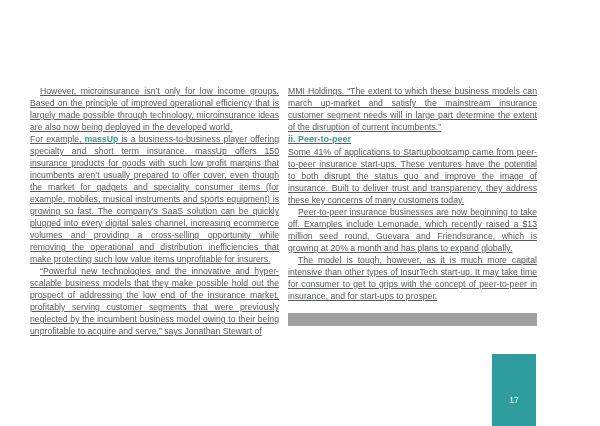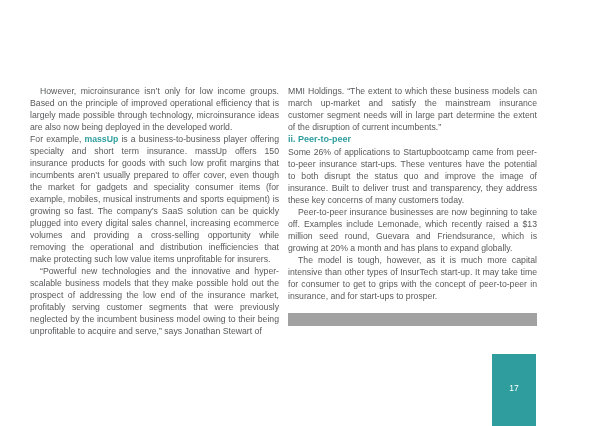--- a/index.html
+++ b/index.html
@@ -28,20 +28,21 @@
     width: 507px;
     display: flex;
     gap: 9px;
   }
   .col {
     width: 249px;
     font-size: 8.7px;
     line-height: 12px;
     color: var(--body-text);
     text-align: justify;
+    text-decoration: underline;
   }
   .col p { margin: 0; }
   .col p.indent { text-indent: 10px; }
   .col .heading {
     color: var(--accent);
     font-weight: bold;
     font-size: 9px;
     margin-bottom: 1px;
     text-align: left;
   }
@@ -56,37 +57,37 @@
     background: var(--bar-gray);
   }
   .page-num-box {
     position: absolute;
     left: 492px; top: 354px;
     width: 44px; height: 72px;
     background: var(--accent);
     color: var(--page-num-text);
     font-size: 8.5px;
     text-align: center;
-    padding-top: 29px;
+    padding-top: 41px;
   }
 </style>
 </head>
 <body>
 
 <div class="page">
   <div class="columns">
     <div class="col" id="col-left">
         <p class="indent"><span>However, microinsurance isn’t only for low income groups. Based on the principle of improved operational efficiency that is largely made possible through technology, microinsurance ideas are also now being deployed in the developed world.</span></p>
         <p><span>For example, </span><span class="accent-link">massUp</span><span> is a business-to-business player offering specialty and short term insurance. massUp offers 150 insurance products for goods with such low profit margins that incumbents aren’t usually prepared to offer cover, even though the market for gadgets and speciality consumer items (for example, mobiles, musical instruments and sports equipment) is growing so fast. The company’s SaaS solution can be quickly plugged into every digital sales channel, increasing ecommerce volumes and providing a cross-selling opportunity while removing the operational and distribution inefficiencies that make protecting such low value items unprofitable for insurers.</span></p>
         <p class="indent"><span>“Powerful new technologies and the innovative and hyper-scalable business models that they make possible hold out the prospect of addressing the low end of the insurance market, profitably serving customer segments that were previously neglected by the incumbent business model owing to their being unprofitable to acquire and serve,” says Jonathan Stewart of</span></p>
       </div>
     <div class="col" id="col-right">
         <p><span>MMI Holdings. “The extent to which these business models can march up-market and satisfy the mainstream insurance customer segment needs will in large part determine the extent of the disruption of current incumbents.”</span></p>
         <div class="heading">ii. Peer-to-peer</div>
-        <p><span>Some 26% of applications to Startupbootcamp came from peer-to-peer insurance start-ups. These ventures have the potential to both disrupt the status quo and improve the image of insurance. Built to deliver trust and transparency, they address these key concerns of many customers today.</span></p>
+        <p><span>Some 41% of applications to Startupbootcamp came from peer-to-peer insurance start-ups. These ventures have the potential to both disrupt the status quo and improve the image of insurance. Built to deliver trust and transparency, they address these key concerns of many customers today.</span></p>
         <p class="indent"><span>Peer-to-peer insurance businesses are now beginning to take off. Examples include Lemonade, which recently raised a $13 million seed round, Guevara and Friendsurance, which is growing at 20% a month and has plans to expand globally.</span></p>
         <p class="indent"><span>The model is tough, however, as it is much more capital intensive than other types of InsurTech start-up. It may take time for consumer to get to grips with the concept of peer-to-peer in insurance, and for start-ups to prosper.</span></p>
         <div class="gray-bar"></div>
       </div>
   </div>
   <div class="page-num-box">
     <span>17</span>
   </div>
 </div>
 

